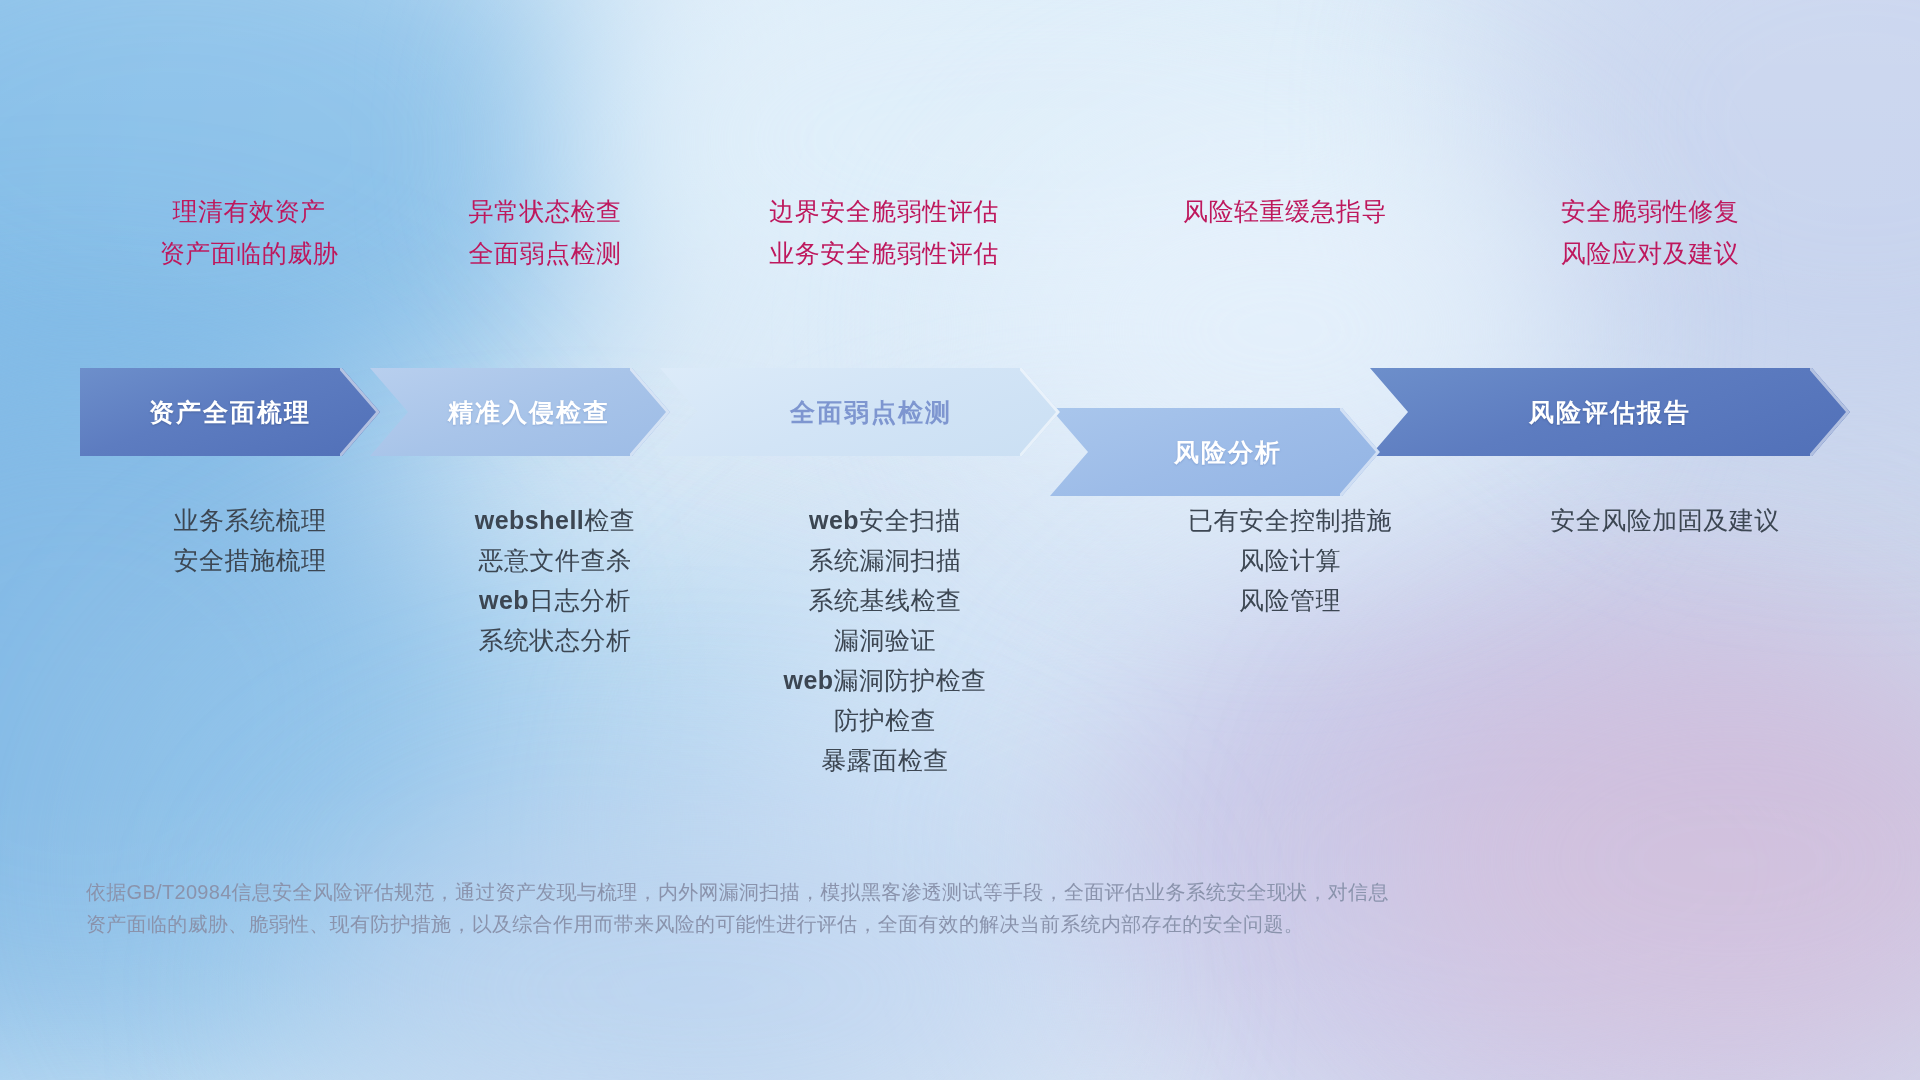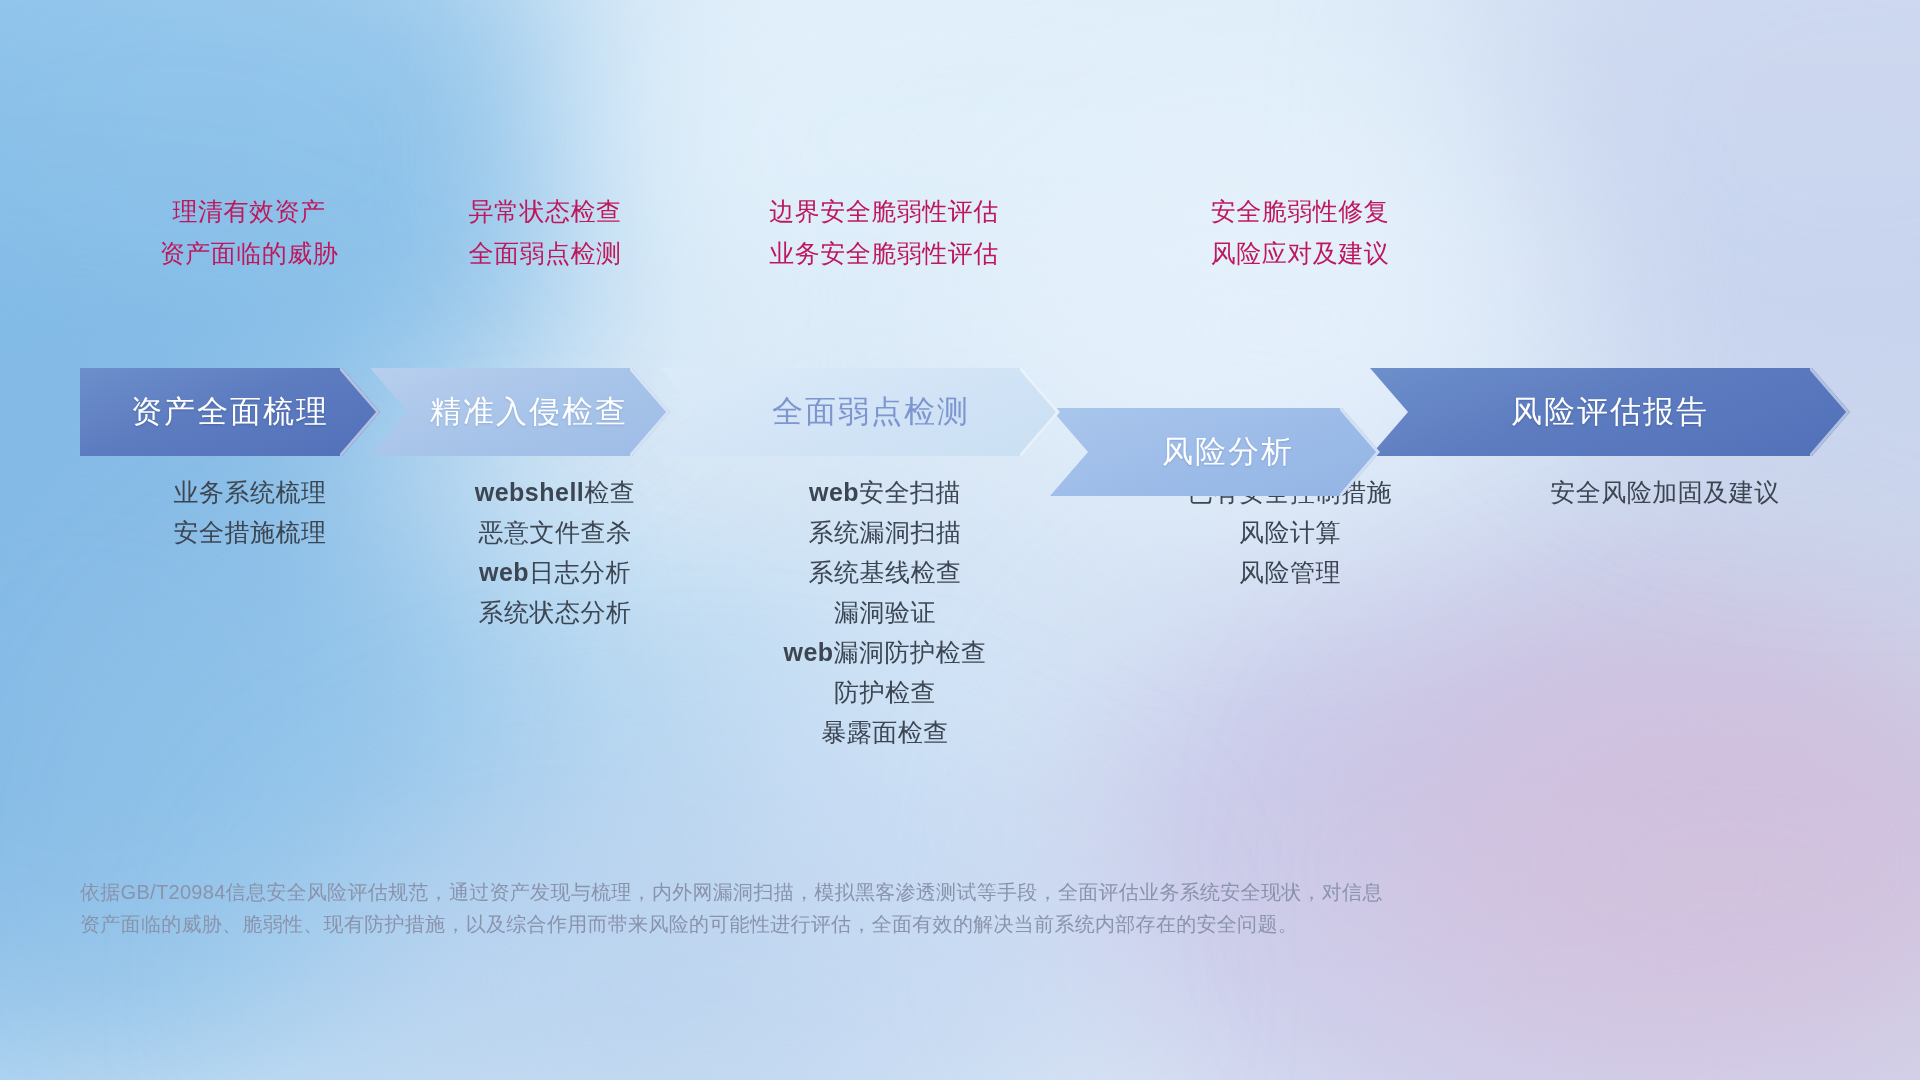--- a/index.html
+++ b/index.html
@@ -60,51 +60,51 @@
   
   .band { position:absolute; left:80px; top:368px; width:1770px; height:88px; }
   .chev {
     position:absolute; top:0; height:88px;
     display:flex; align-items:center; justify-content:center;
     clip-path:polygon(0 0, calc(100% - 38px) 0, 100% 50%, calc(100% - 38px) 100%, 0 100%);
   }
   .chev.first { clip-path:polygon(0 0, calc(100% - 38px) 0, 100% 50%, calc(100% - 38px) 100%, 0 100%); }
   .chev.mid   { clip-path:polygon(0 0, calc(100% - 38px) 0, 100% 50%, calc(100% - 38px) 100%, 0 100%, 38px 50%); }
   .chev-label {
-    font-size:31px; font-weight:normal; letter-spacing:2px;
+    font-size:25px; font-weight:bold; letter-spacing:2px;
     white-space:nowrap;
   }
   .c1 { background:linear-gradient(160deg,#6d8fcb 0%,#5d7cc0 45%,#5170b8 100%); }
   .c1 .chev-label { color:#ffffff; text-shadow:0 1px 2px rgba(40,60,110,.35); }
   .c2 { background:linear-gradient(160deg,#b8cfee 0%,#a8c4e9 50%,#9dbce6 100%); }
   .c2 .chev-label { color:#ffffff; text-shadow:0 1px 2px rgba(90,120,175,.30); }
   .c3 { background:linear-gradient(160deg,#dcebf9 0%,#d2e4f6 50%,#cadff3 100%); }
   .c3 .chev-label { color:#7e96d0; }
   .c4 { background:linear-gradient(160deg,#a9c6ec 0%,#9dbce8 50%,#93b4e4 100%); }
   .c4 .chev-label { color:#ffffff; text-shadow:0 1px 2px rgba(80,110,170,.32); }
   .c5 { background:linear-gradient(160deg,#6d8fcb 0%,#5d7cc0 45%,#5170b8 100%); }
   .c5 .chev-label { color:#ffffff; text-shadow:0 1px 2px rgba(40,60,110,.35); }
   .chev-edge {
     position:absolute; top:0; right:0; height:88px; width:40px;
     clip-path:polygon(calc(100% - 38px) 0, 100% 50%, calc(100% - 38px) 100%,
                       calc(100% - 42px) 100%, calc(100% - 4px) 50%, calc(100% - 42px) 0);
     background:rgba(255,255,255,.55);
   }
 
   
-  .bot-cols { top:472px; align-items:flex-start; }
+  .bot-cols { top:500px; align-items:flex-start; }
   .item {
     font-size:25px; line-height:40px; color:#3c4652;
     letter-spacing:.5px; white-space:nowrap;
   }
   .item b { font-weight:bold; }
 
   
   .foot {
-    position:absolute; left:80px; top:876px; width:1530px;
+    position:absolute; left:86px; top:876px; width:1530px;
     font-size:20px; line-height:32px; color:#8a93ac; letter-spacing:.3px;
   }
   .foot p { margin:0; }
 </style>
 </head>
 <body>
 
 <div class="bg bg-base"></div>
 <div class="bg">
   <div class="blob blob-a"></div>
@@ -128,20 +128,23 @@
         <div class="cap">资产面临的威胁</div>
       </div>
       <div class="col" style="width: 290px; padding-left: 40px; text-align: center;">
         <div class="cap">异常状态检查</div>
         <div class="cap">全面弱点检测</div>
       </div>
       <div class="col" style="width: 390px; padding-left: 38px;">
         <div class="cap">边界安全脆弱性评估</div>
         <div class="cap">业务安全脆弱性评估</div>
       </div>
+      <div class="col" style="width: 350px; padding-left: 100px;">
+        <div class="cap">风险轻重缓急指导</div>
+      </div>
       <div class="col" style="width: 430px; padding-left: 50px;">
         <div class="cap">安全脆弱性修复</div>
         <div class="cap">风险应对及建议</div>
       </div>
     </div>
 
   <div class="band" id="band">
       <div class="chev c1 first" style="left: 0px; width: 300px; z-index: 10;">
         <span class="chev-label">资产全面梳理</span>
         <div class="chev-edge"></div>

